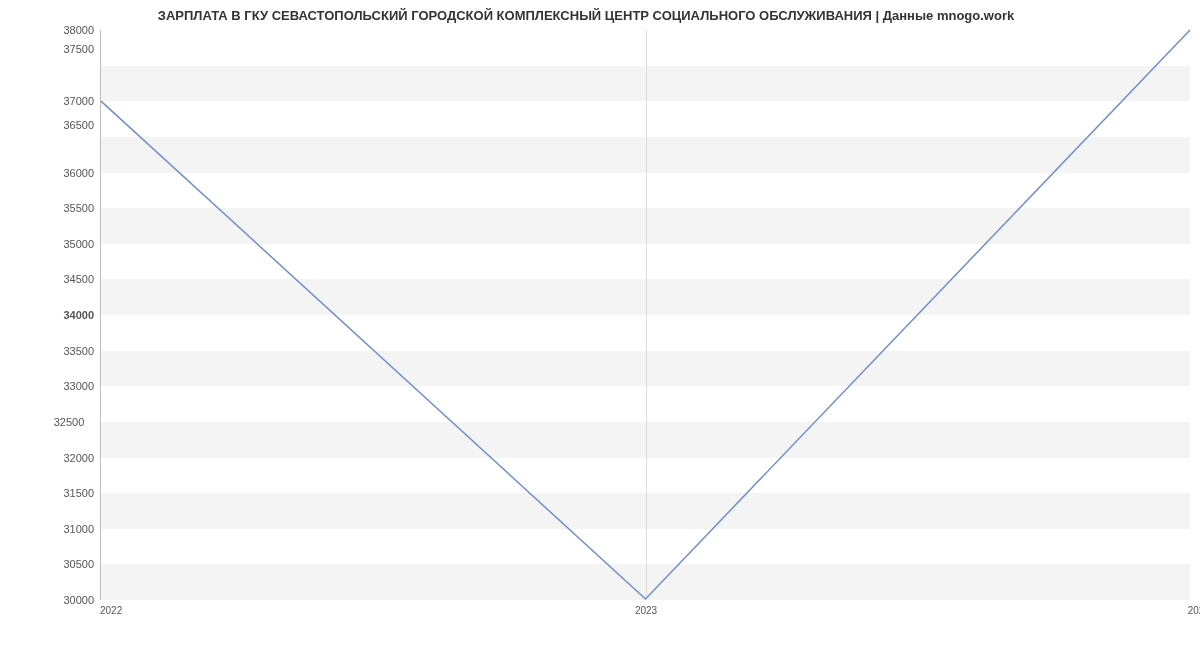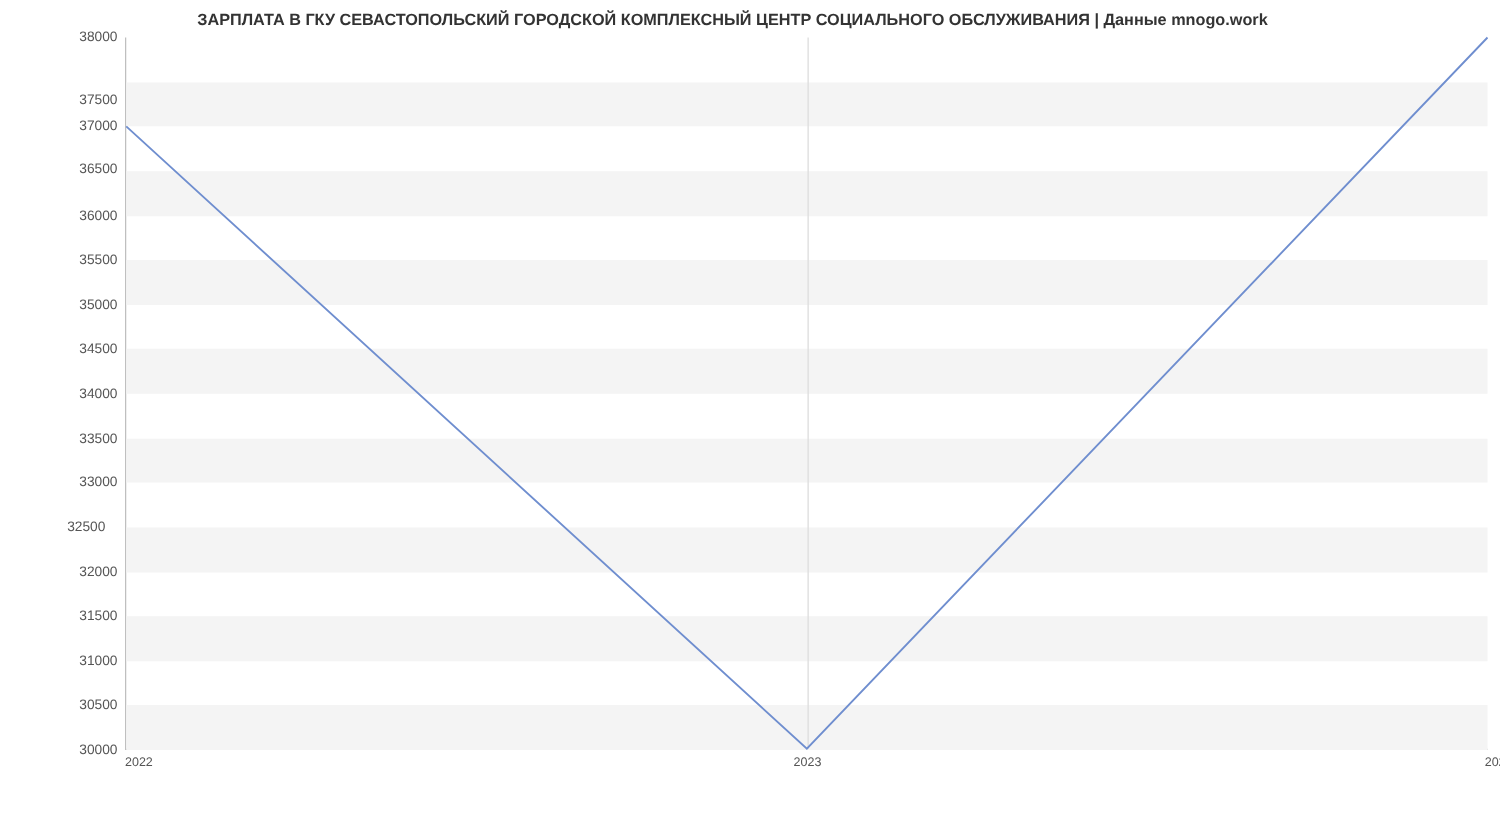--- a/index.html
+++ b/index.html
@@ -100,27 +100,27 @@
 
 <div id="yticks">
     <div class="ytick" style="top: 600px;">30000</div>
     <div class="ytick" style="top: 564.375px;">30500</div>
     <div class="ytick" style="top: 528.75px;">31000</div>
     <div class="ytick" style="top: 493.125px;">31500</div>
     <div class="ytick" style="top: 457.5px;">32000</div>
     <div class="ytick" style="top: 421.875px; text-align: center;">32500</div>
     <div class="ytick" style="top: 386.25px;">33000</div>
     <div class="ytick" style="top: 350.625px;">33500</div>
-    <div class="ytick" style="top: 315px;">34000</div>
+    <div class="ytick" style="top: 315px; font-weight: bold;">34000</div>
     <div class="ytick" style="top: 279.375px;">34500</div>
     <div class="ytick" style="top: 243.75px;">35000</div>
     <div class="ytick" style="top: 208.125px;">35500</div>
     <div class="ytick" style="top: 172.5px;">36000</div>
-    <div class="ytick" style="top: 135px;">36500</div>
+    <div class="ytick" style="top: 125px;">36500</div>
     <div class="ytick" style="top: 101.25px;">37000</div>
-    <div class="ytick" style="top: 80px;">37500</div>
+    <div class="ytick" style="top: 49px;">37500</div>
     <div class="ytick" style="top: 30px;">38000</div>
   </div>
 <div id="xticks">
     <div class="xtick" style="left: 100px; transform: translateX(0px);">2022</div>
     <div class="xtick" style="left: 646px;">2023</div>
     <div class="xtick" style="left: 1210px; transform: translateX(-100%);">2024</div>
   </div>
 
 </body></html>

